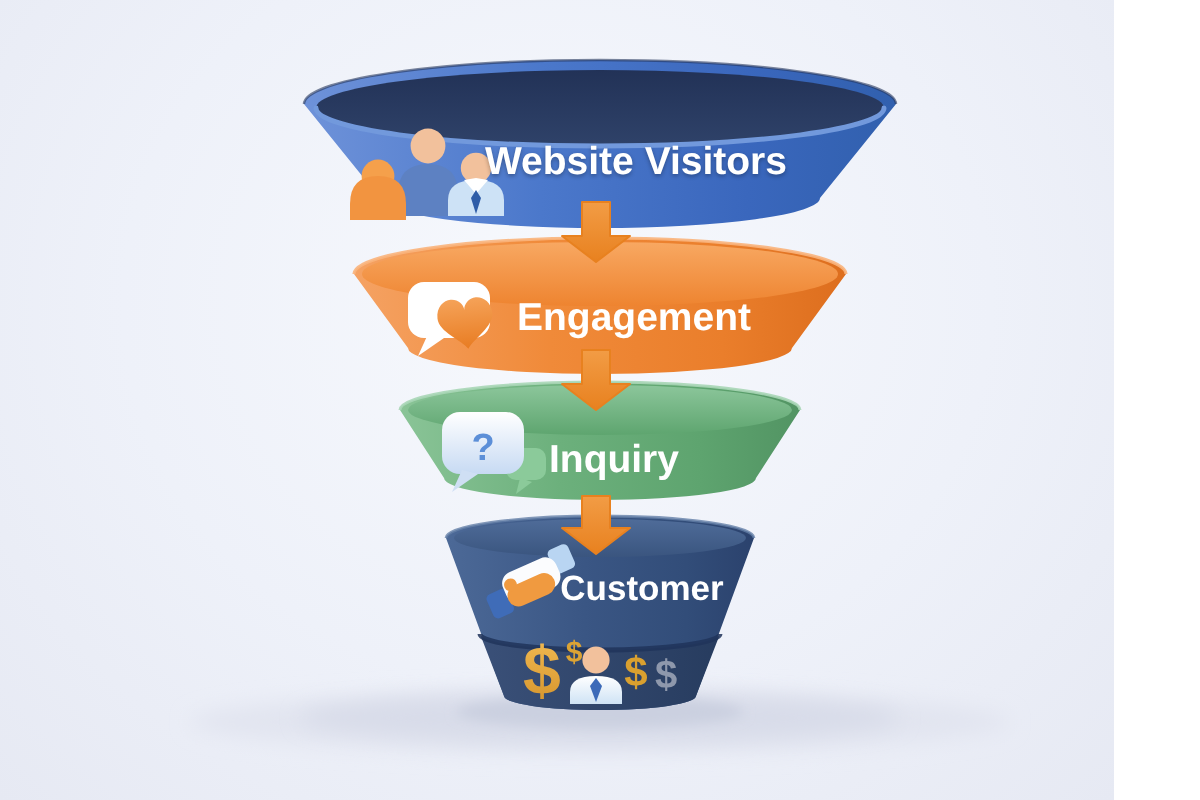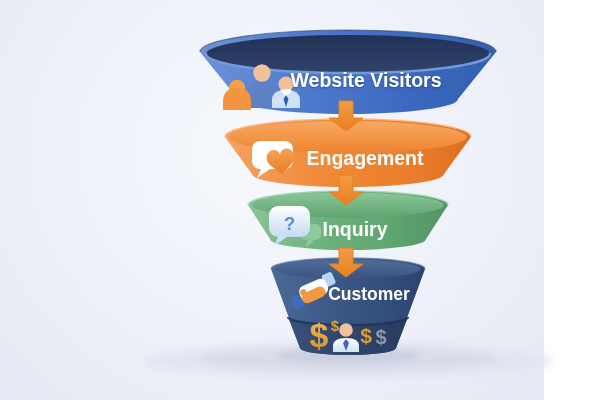--- a/index.html
+++ b/index.html
@@ -1,20 +1,19 @@
 <!DOCTYPE html>
 <html><head>
 <meta charset="utf-8">
 <style>
   html,body{margin:0;padding:0;}
   body{width:600px;height:400px;overflow:hidden;font-family:"Liberation Sans",sans-serif;}
   .stage{
-    position:relative;width:496px;height:400px;
+    position:relative;width:557px;height:400px;
     background:radial-gradient(ellipse at 50% 38%, #f7f9fd 0%, #eef1f9 55%, #e6e9f3 100%);
-    padding-left:48px;
   }
   svg{display:block;}
   text{font-family:"Liberation Sans","DejaVu Sans",sans-serif;font-weight:700;}
   .tier-label{fill:#ffffff;}
 </style>
 </head>
 <body>
 
 <div class="stage">
 <svg width="600" height="400" viewBox="0 0 600 400">

